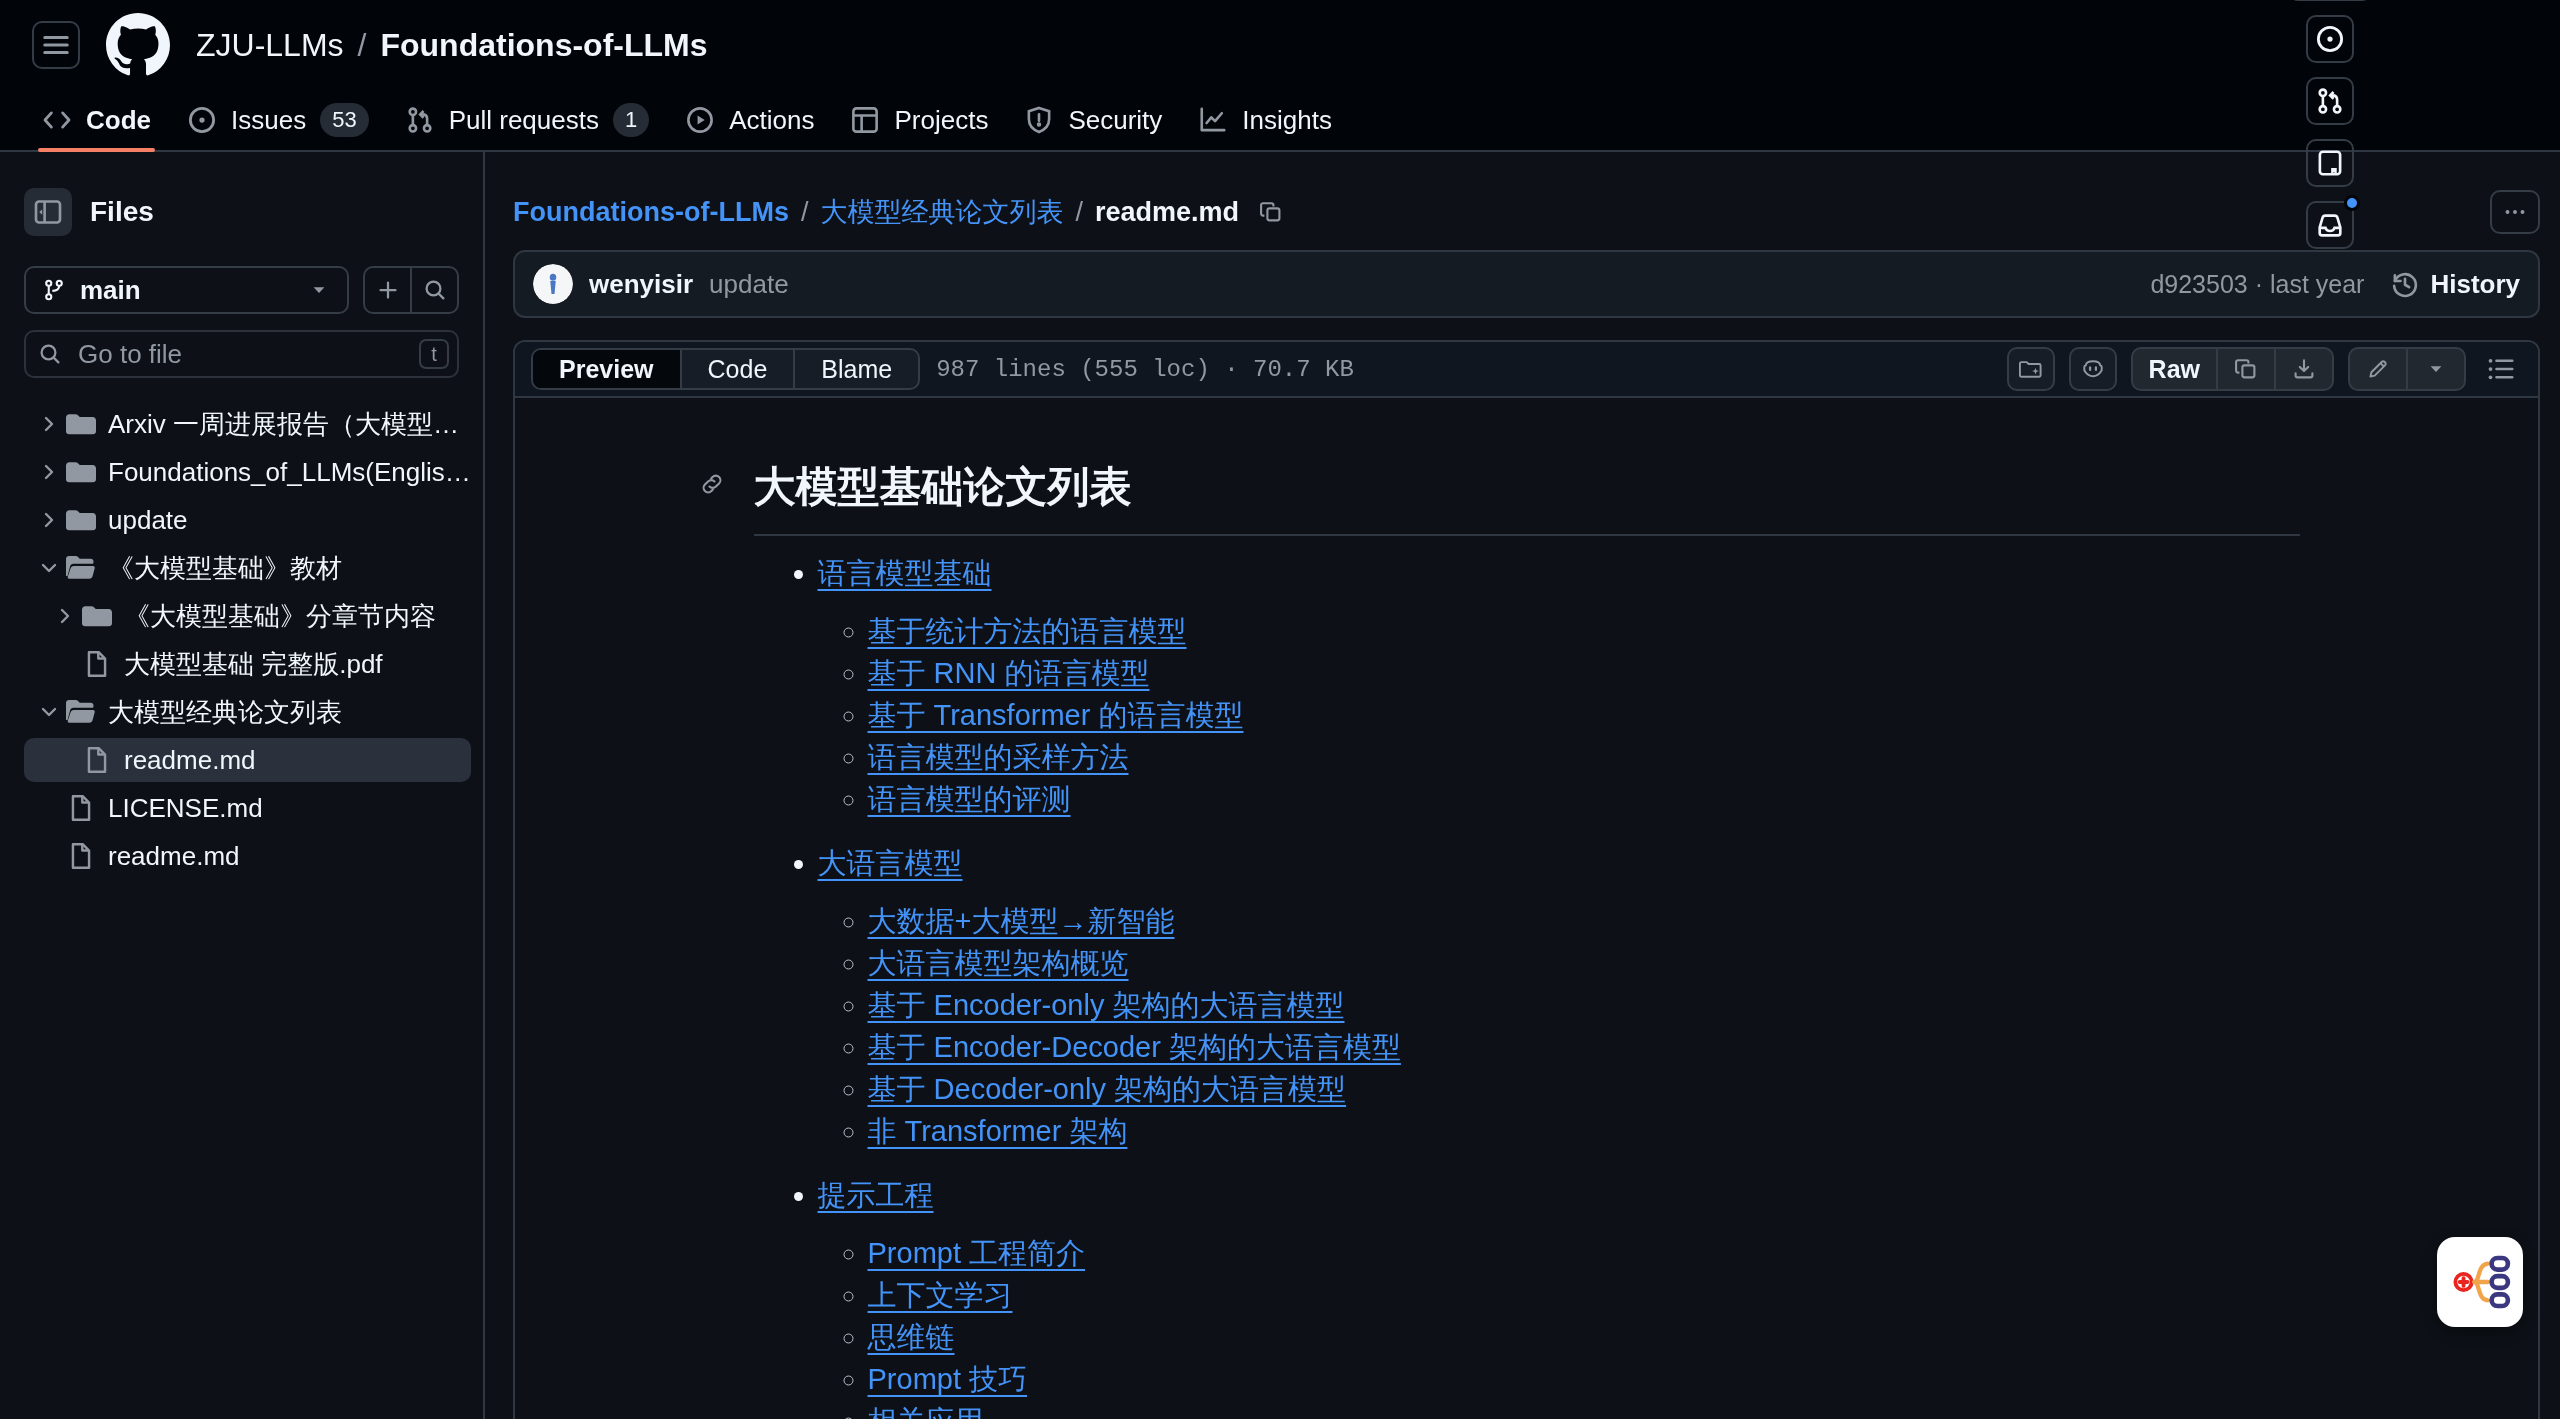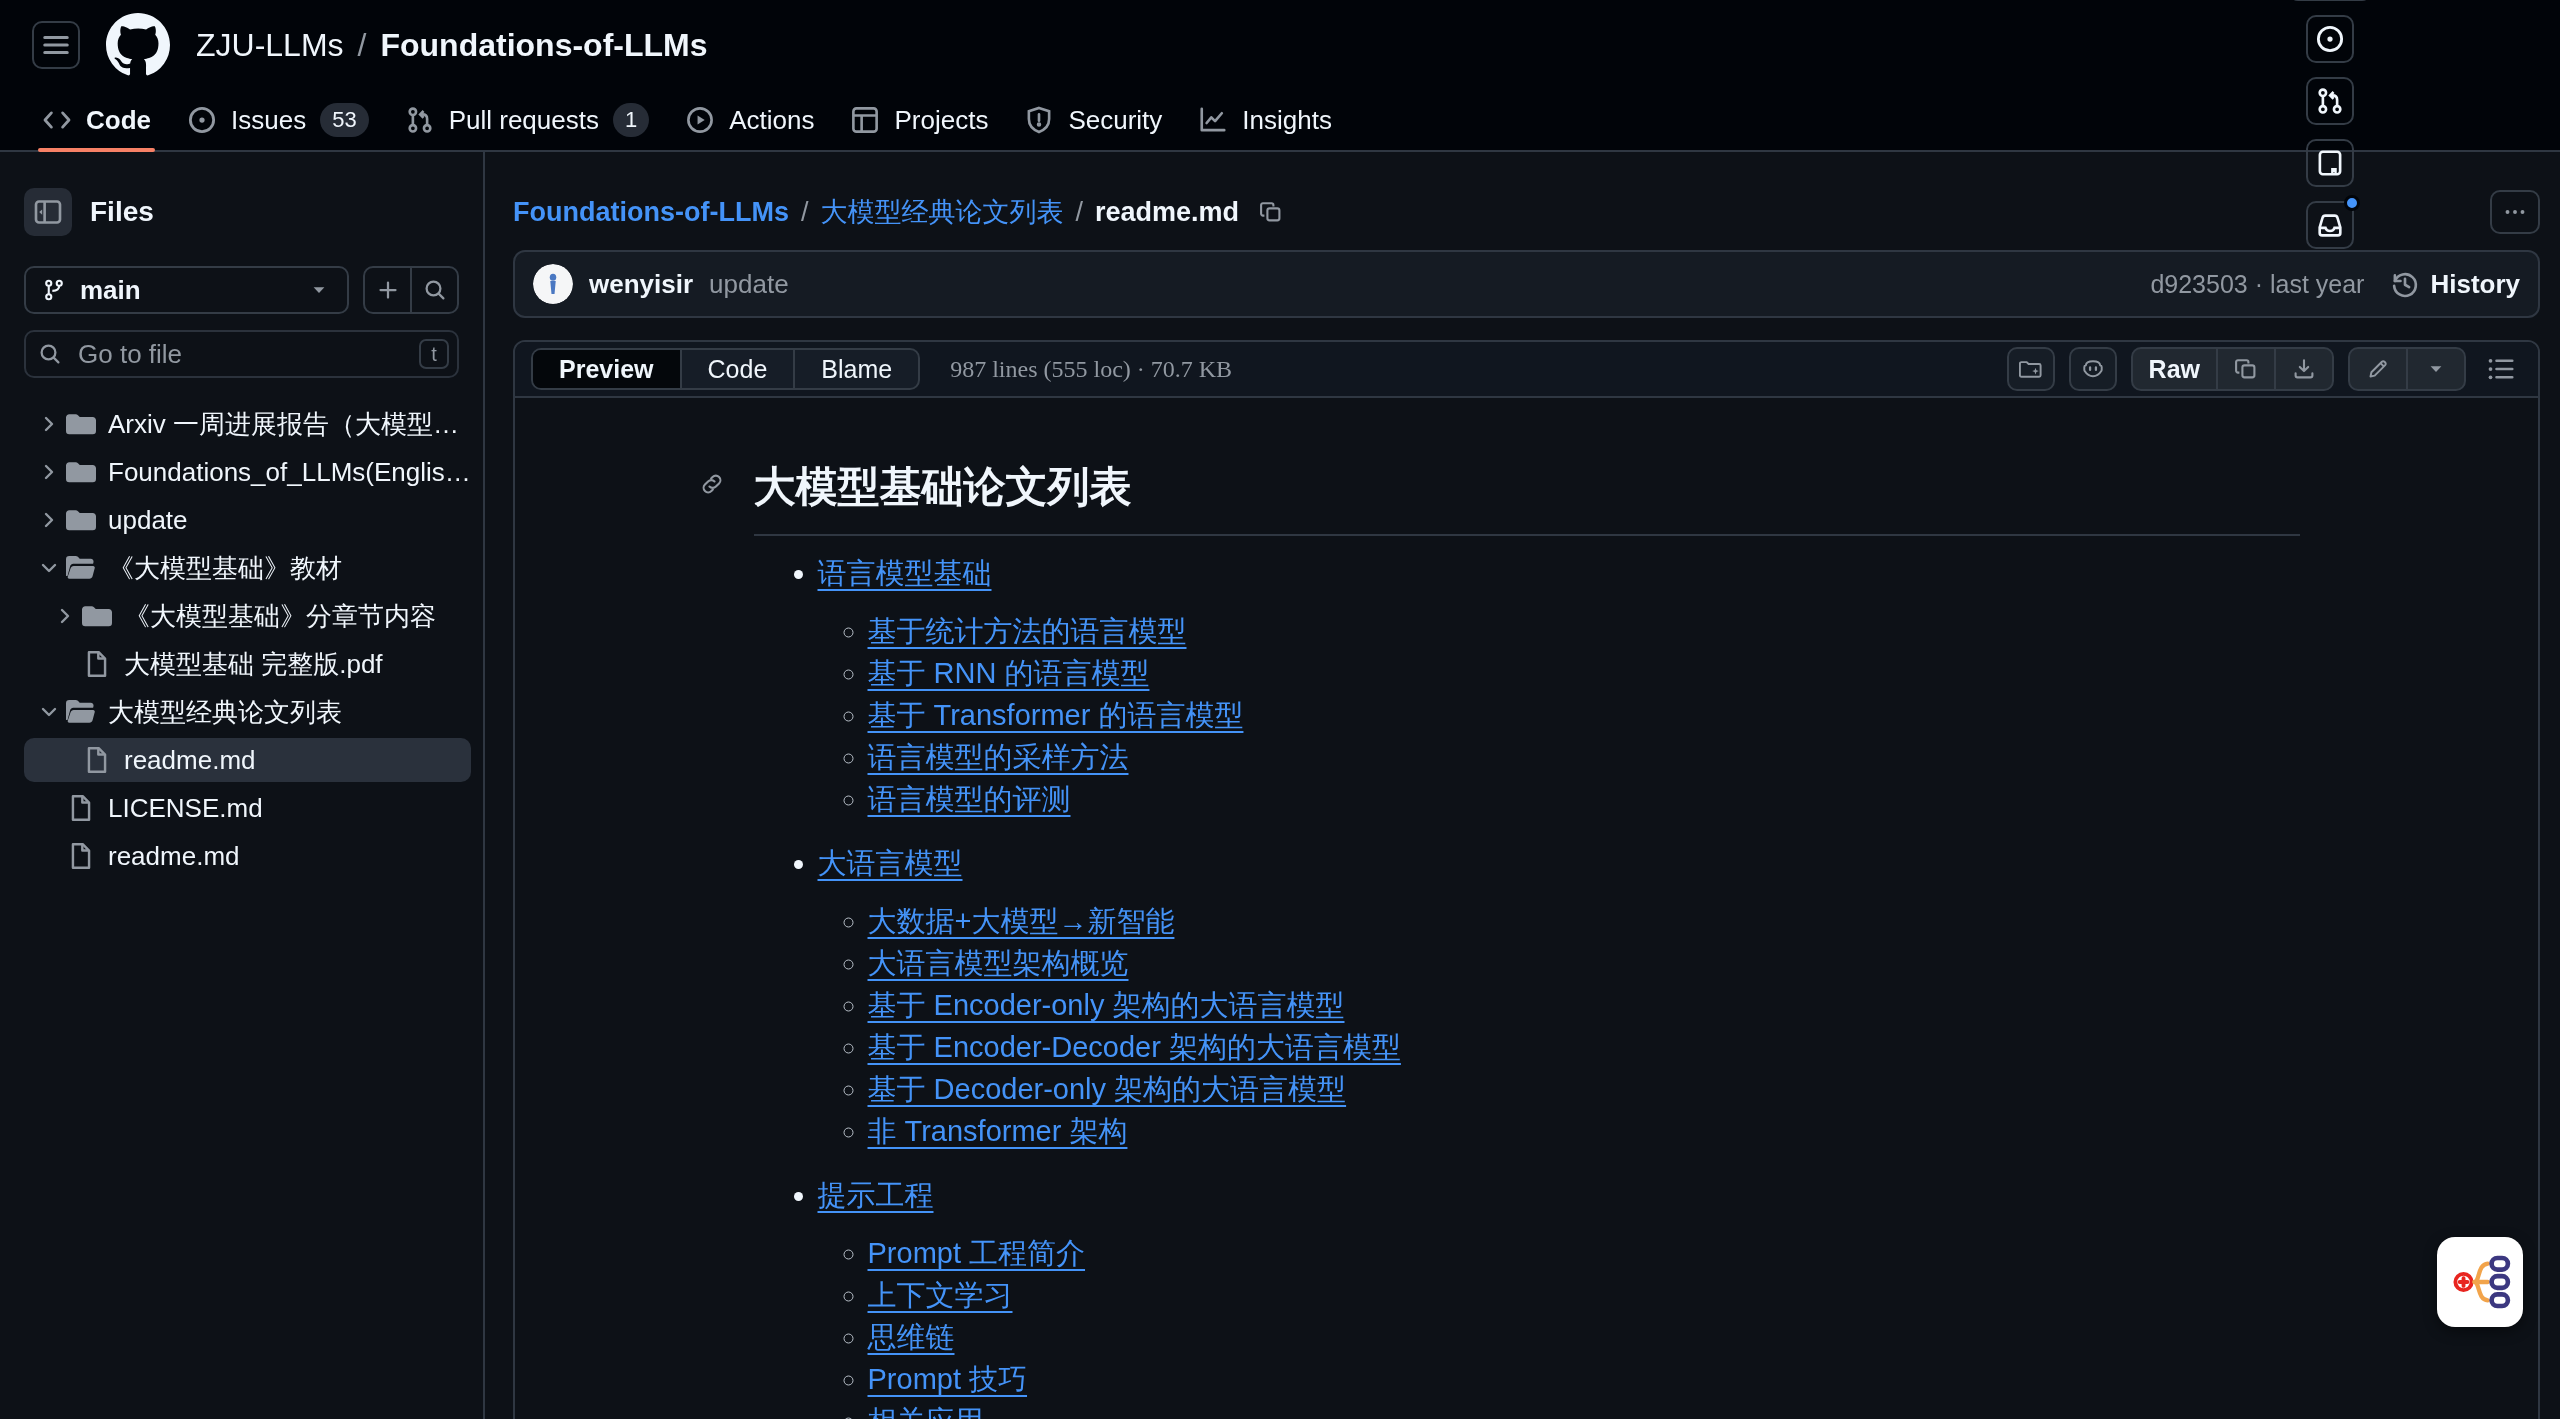--- a/index.html
+++ b/index.html
@@ -140,21 +140,21 @@
 
   .file-panel { margin-top: 22px; border: 2px solid #2f3742; border-radius: 12px; height: 1100px; background: #0d1117; overflow: hidden; }
   .file-toolbar {
     display: flex; align-items: center; height: 56px; padding: 0 16px; gap: 16px;
     background: #10161f; border-bottom: 2px solid #2f3742;
   }
   .seg-ctl { display: flex; border: 2px solid #343c46; border-radius: 10px; background: #161d27; overflow: hidden; height: 42px; }
   .seg-ctl .seg { display: flex; align-items: center; padding: 0 26px; font-size: 25px; color: #f0f6fc; cursor: pointer; }
   .seg-ctl .seg + .seg { border-left: 2px solid #343c46; }
   .seg-ctl .seg.active { background: #04070b; font-weight: 700; border-left: none; }
-  .file-meta { color: #9198a1; font-size: 24px; font-family: Liberation Serif, serif; margin-left: 14px; }
+  .file-meta { color: #9198a1; font-size: 24px; font-family: Liberation Mono, monospace; }
   .toolbar-right { margin-left: auto; display: flex; align-items: center; gap: 14px; }
   .tb-icon-btn {
     width: 48px; height: 44px; border: 2px solid #343c46; border-radius: 10px; background: #161d26;
     color: #9198a1; display: flex; align-items: center; justify-content: center; cursor: pointer;
   }
   .btn-group { display: flex; border: 2px solid #343c46; border-radius: 10px; overflow: hidden; background: #212830; height: 44px; }
   .btn-group .g-seg { display: flex; align-items: center; justify-content: center; padding: 0 16px; color: #f0f6fc; cursor: pointer; }
   .btn-group .g-seg + .g-seg { border-left: 2px solid #343c46; }
   .btn-group .g-label { font-weight: 700; font-size: 25px; }
   .btn-group .g-seg .ic-sm { color: #9198a1; }

